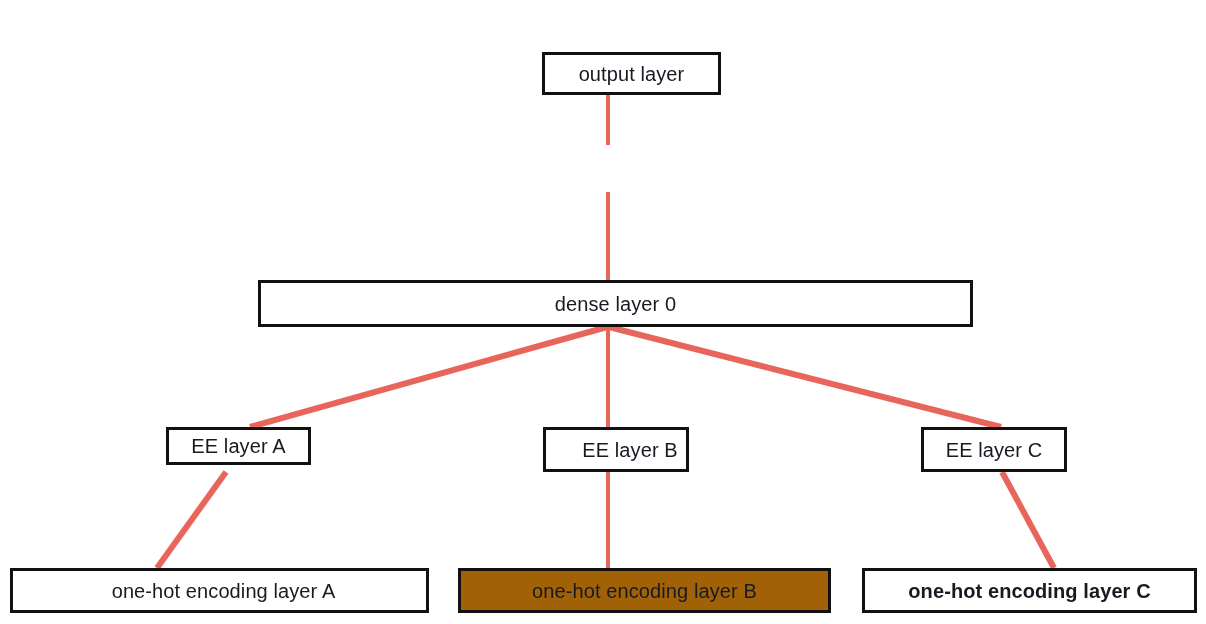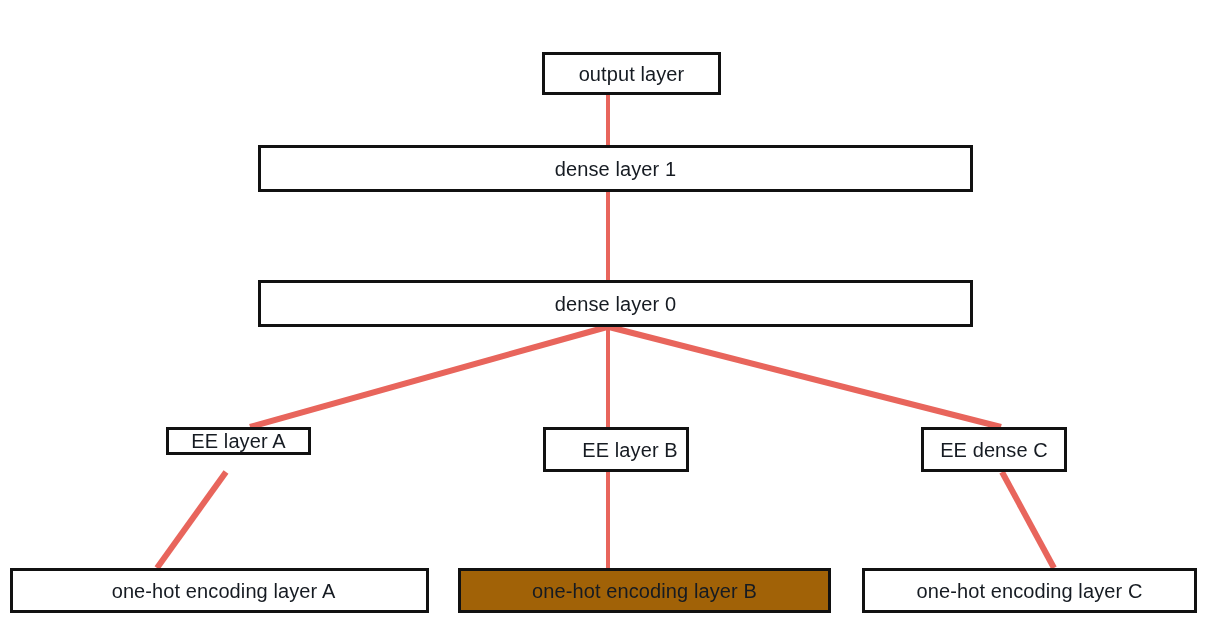--- a/index.html
+++ b/index.html
@@ -39,26 +39,26 @@
     line-height: 1;
     color: #161b22;
     white-space: nowrap;
     letter-spacing: 0.1px;
   }
 
   
   .n-output        { left: 542px;  top: 14px;  width: 179px; height: 43px; margin-top: 38px; }
   .n-dense1        { left: 258px;  top: 145px; width: 715px; height: 47px; }
   .n-dense0        { left: 258px;  top: 280px; width: 715px; height: 47px; }
-  .n-ee-a          { left: 166px;  top: 427px; width: 145px; height: 28px; }
+  .n-ee-a          { left: 166px;  top: 427px; width: 145px; height: 38px; }
   .n-ee-b          { left: 543px;  top: 427px; width: 146px; height: 45px; }
   .n-ee-c          { left: 921px;  top: 427px; width: 146px; height: 45px; }
   .n-onehot-a      { left: 10px;   top: 568px; width: 419px; height: 45px; }
   .n-onehot-b      { left: 458px;  top: 568px; width: 373px; height: 45px; }
-  .n-onehot-c      { left: 862px;  top: 568px; width: 335px; height: 45px; }
+  .n-onehot-c      { left: 862px;  top: 568px; width: 335px; height: 45px; font-weight: bold; }
 </style>
 </head>
 <body>
 
 <div id="canvas" style="background: rgb(255, 255, 255);">
 
   <svg id="edges" viewBox="0 0 1206 624" width="1206" height="624" xmlns="http://www.w3.org/2000/svg">
     <g>
       <line x1="608" y1="145" x2="608" y2="57" stroke="#e8655c" stroke-width="4"></line>
       <line x1="608" y1="280" x2="608" y2="192" stroke="#e8655c" stroke-width="4"></line>
@@ -68,38 +68,35 @@
       <line x1="157" y1="568" x2="226" y2="472" stroke="#e8655c" stroke-width="6"></line>
       <line x1="608" y1="568" x2="608" y2="472" stroke="#e8655c" stroke-width="4"></line>
       <line x1="1054" y1="568" x2="1002" y2="472" stroke="#e8655c" stroke-width="6"></line>
     </g>
   </svg>
 
   <div class="node n-output" style="border-color: rgb(17, 17, 17); background: rgb(255, 255, 255);">
     <span class="node-label" style="color: rgb(22, 27, 34);">output layer</span>
   </div>
 
-  <div class="node n-dense1" style="border-color: rgb(17, 17, 17); background: rgb(255, 255, 255);">
-    <span class="node-label" style="color: rgb(22, 27, 34);">dense layer 1</span>
-  </div>
 
   <div class="node n-dense0" style="border-color: rgb(17, 17, 17); background: rgb(255, 255, 255); align-items: center;">
     <span class="node-label" style="color: rgb(22, 27, 34);">dense layer 0</span>
   </div>
 
   <div class="node n-ee-a" style="border-color: rgb(17, 17, 17); background: rgb(255, 255, 255);">
     <span class="node-label" style="color: rgb(22, 27, 34);">EE layer A</span>
   </div>
 
   <div class="node n-ee-b" style="border-color: rgb(17, 17, 17); background: rgb(255, 255, 255);">
     <span class="node-label" style="color: rgb(22, 27, 34); margin-left: 28px;">EE layer B</span>
   </div>
 
   <div class="node n-ee-c" style="border-color: rgb(17, 17, 17); background: rgb(255, 255, 255);">
-    <span class="node-label" style="color: rgb(22, 27, 34);">EE dense C</span>
+    <span class="node-label" style="color: rgb(22, 27, 34);">EE layer C</span>
   </div>
 
   <div class="node n-onehot-a" style="border-color: rgb(17, 17, 17); background: rgb(255, 255, 255); padding-left: 8px;">
     <span class="node-label" style="color: rgb(22, 27, 34);">one-hot encoding layer A</span>
   </div>
 
   <div class="node n-onehot-b" style="border-color: rgb(17, 17, 17); background: #a16207;">
     <span class="node-label" style="color: rgb(22, 27, 34);">one-hot encoding layer B</span>
   </div>
 

